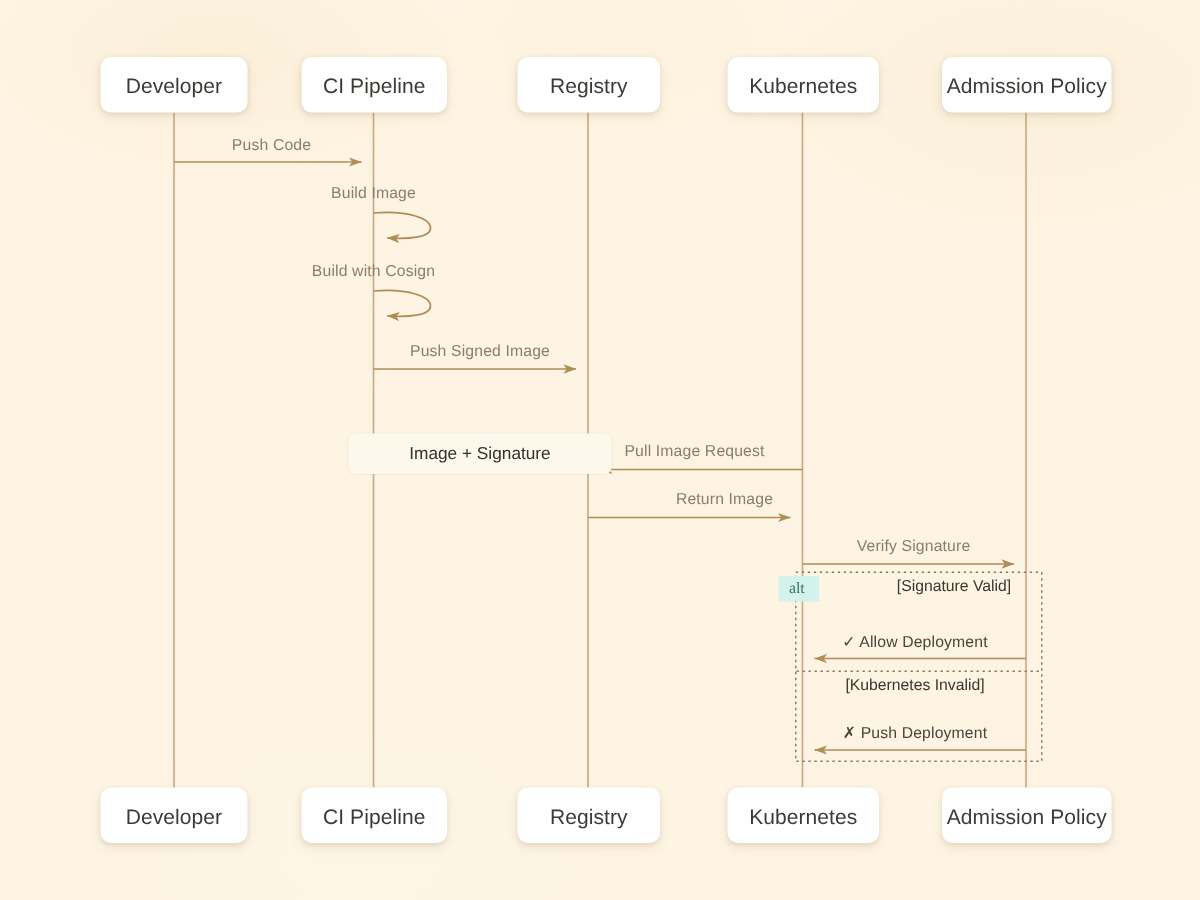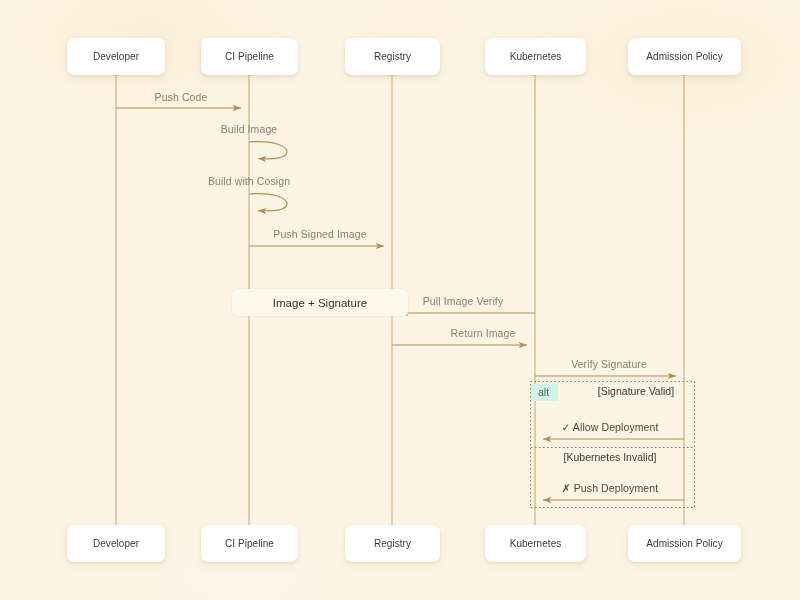--- a/index.html
+++ b/index.html
@@ -42,21 +42,21 @@
     position: absolute;
     height: 37px;
     background: #ffffff;
     border-radius: 7px;
     box-shadow: 0 1px 3px rgba(140,115,75,0.16), 0 3px 8px rgba(140,115,75,0.10);
     display: flex;
     align-items: center;
     justify-content: center;
   }
   .actor-label {
-    font-size: 10px;
+    font-size: 14px;
     color: #3d3a36;
     white-space: nowrap;
     letter-spacing: 0.05px;
   }
   
   .note-box {
     position: absolute;
     height: 27px;
     background: #fdf8ec;
     border-radius: 5px;
@@ -178,32 +178,32 @@
   </div>
 
   <div class="msg-label" style="left:181px; top:91px;">Push Code</div>
 
   <div class="msg-label" style="left:249px; top:123px;">Build Image</div>
 
   <div class="msg-label" style="left:249px; top:175px;">Build with Cosign</div>
 
   <div class="msg-label" style="left:320px; top:228px;">Push Signed Image</div>
 
-  <div class="msg-label" style="left:463px; top:295px;">Pull Image Verify</div>
+  <div class="msg-label" style="left:463px; top:295px;">Pull Image Request</div>
 
   <div class="msg-label" style="left:463px; top:327px;margin-left:20px;">Return Image</div>
 
   <div class="msg-label" style="left:609px; top:358px;">Verify Signature</div>
 
   <div class="msg-label dark" style="left:610px; top:421px;">✓ Allow Deployment</div>
 
   <div class="msg-label dark" style="left:610px; top:482px;">✗ Push Deployment</div>
 
   <div class="note-box" style="left:232px; top:253px; width:176px;">
     <span class="note-label">Image + Signature</span>
   </div>
 
-  <div class="alt-tag" style="left:531px; top:384px;">alt</div>
+  <div class="alt-tag" style="left:519px; top:384px;font-family:Liberation Serif, serif;">alt</div>
 
   <div class="alt-cond" style="left:636px; top:385px;">[Signature Valid]</div>
 
   <div class="alt-cond" style="left:610px; top:451px;">[Kubernetes Invalid]</div>
 </div>
 
 </body></html>

